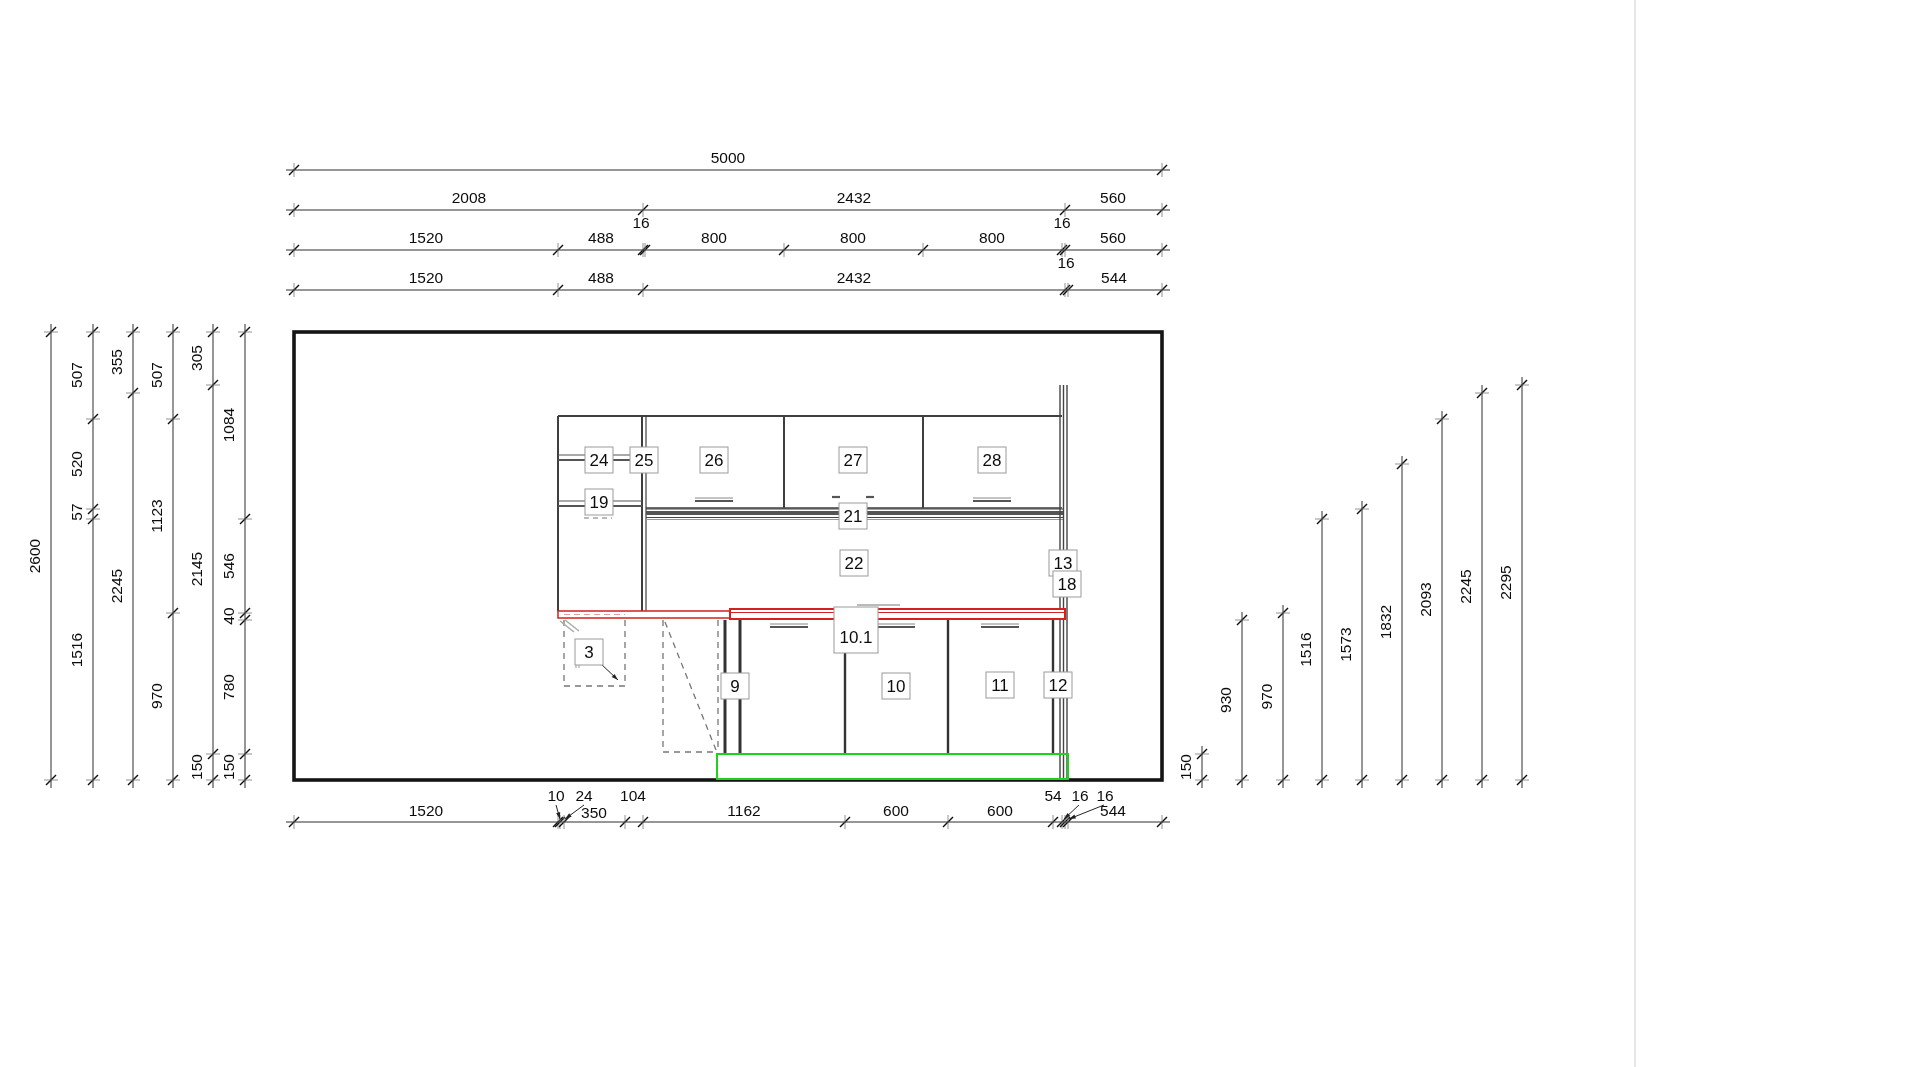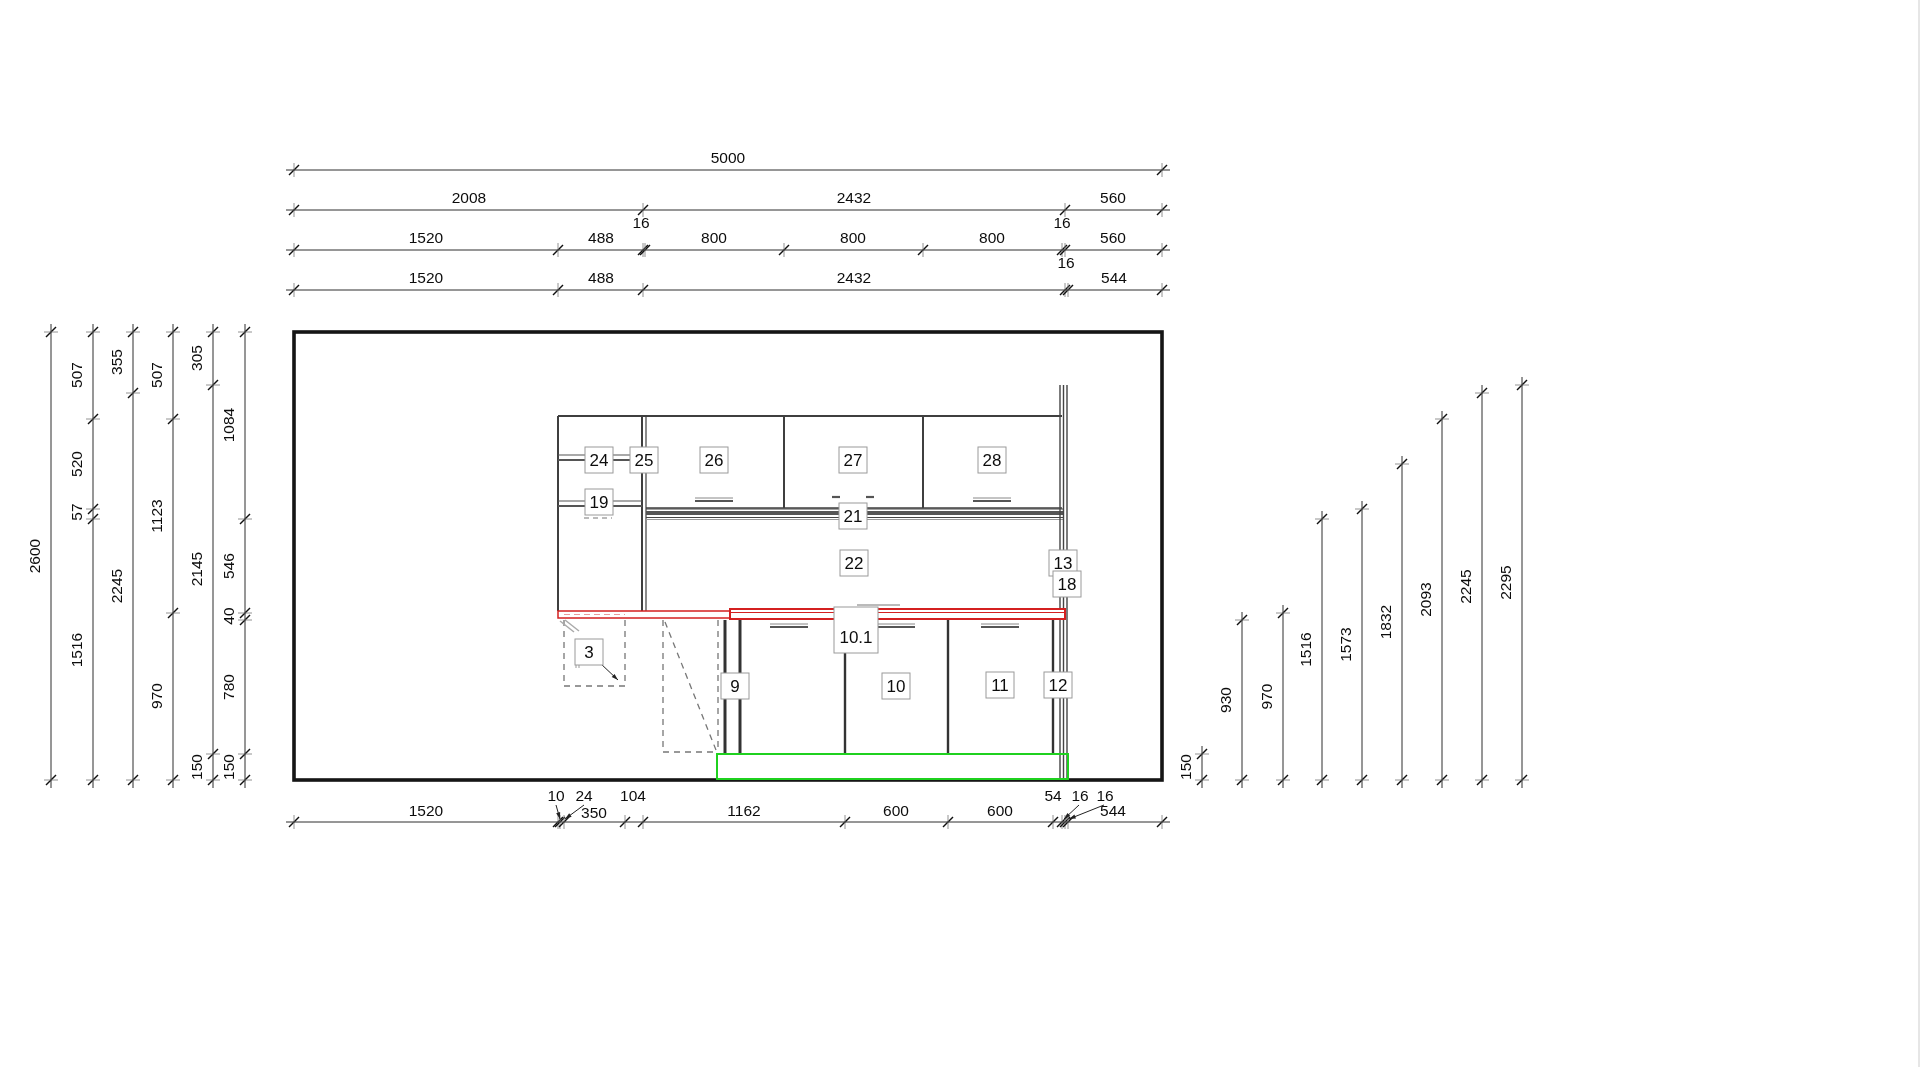--- a/index.html
+++ b/index.html
@@ -1,16 +1,16 @@
 <!DOCTYPE html>
 <html><head>
 <meta charset="utf-8">
 <style>
   html,body{margin:0;padding:0;background:#ffffff;}
-  .stage{position:relative;width:1920px;height:1067px;background:#ffffff;overflow:hidden;
+  .stage{position:relative;width:1636px;height:1067px;background:#ffffff;overflow:hidden;
          font-family:"Liberation Sans",sans-serif;}
   svg text{font-family:"Liberation Sans",sans-serif;fill:#0c0c0c;}
   .edge{position:absolute;right:0;top:0;width:2px;height:100%;background:#e6e6e6;}
 </style>
 </head>
 <body>
 
 <div class="stage">
   <svg id="drawing" width="1920" height="1067" viewBox="0 0 1920 1067">
     <g id="layer-room">

